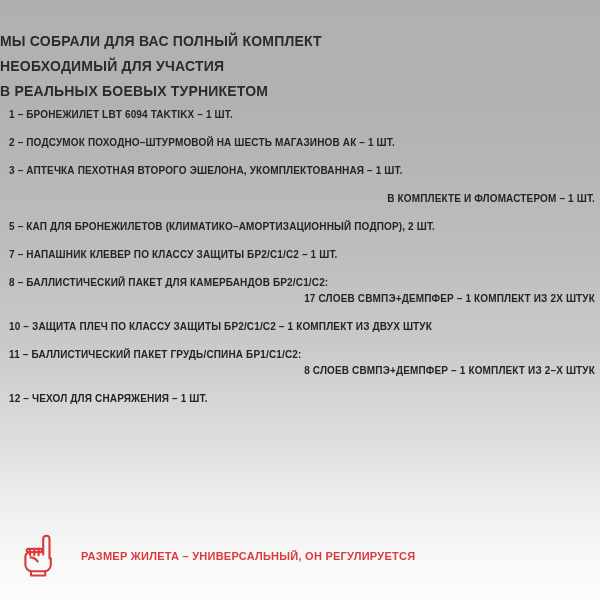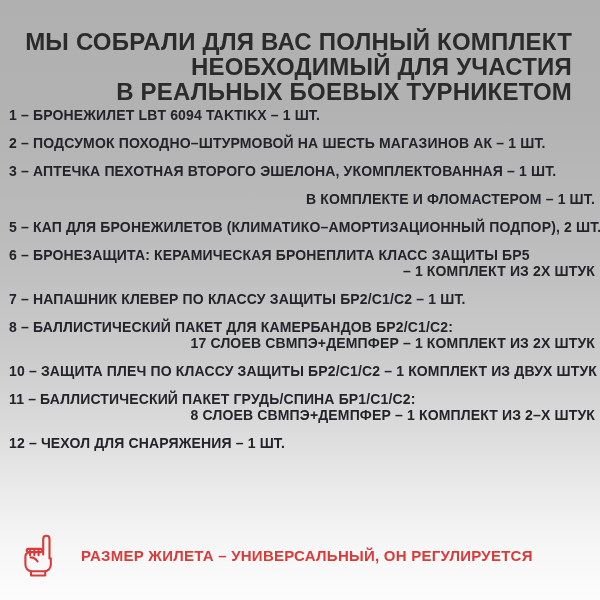--- a/index.html
+++ b/index.html
@@ -31,43 +31,43 @@
                 #fcfcfc 100%);
     overflow: hidden;
   }
 
   
   .heading {
     position: absolute;
     top: 29px;
     left: 0;
     width: 572px;
-    text-align: right;
+    text-align: left;
     color: #2b2b2b;
     font-weight: bold;
-    font-size: 24px;
+    font-size: 14px;
     line-height: 25px;
     letter-spacing: 0.2px;
   }
   .heading .hl {
     display: block;
     white-space: nowrap;
   }
 
   
   .list {
     position: absolute;
     top: 107px;
     left: 9px;
     width: 586px;
   }
   .item {
     color: #22242a;
     font-weight: bold;
-    font-size: 14px;
+    font-size: 10px;
     line-height: 16px;
     letter-spacing: 0.15px;
     margin-bottom: 12px;
     white-space: nowrap;
   }
   .item .cont {
     display: block;
     padding-left: 18px;
     text-align: right;
   }
@@ -83,21 +83,21 @@
   }
   .hand-icon {
     width: 36px;
     height: 44px;
     flex: 0 0 auto;
     display: block;
   }
   .footer-text {
     color: #d93b3b;
     font-weight: bold;
-    font-size: 15px;
+    font-size: 11px;
     letter-spacing: 0.25px;
     white-space: nowrap;
     line-height: 16px;
     padding-left: 8px;
   }
 </style>
 </head>
 <body>
 
 <div class="poster">
@@ -123,24 +123,20 @@
     </div>
 
     <div class="item">
       <span class="cont">В КОМПЛЕКТЕ И ФЛОМАСТЕРОМ – 1 ШТ.</span>
     </div>
 
     <div class="item">
       <span>5 – КАП ДЛЯ БРОНЕЖИЛЕТОВ (КЛИМАТИКО–АМОРТИЗАЦИОННЫЙ ПОДПОР), 2 ШТ.</span>
     </div>
 
-    <div class="item">
-      <span>6 – БРОНЕЗАЩИТА: КЕРАМИЧЕСКАЯ БРОНЕПЛИТА КЛАСС ЗАЩИТЫ БР5</span>
-      <span class="cont">– 1 КОМПЛЕКТ ИЗ 2Х ШТУК</span>
-    </div>
 
     <div class="item">
       <span>7 – НАПАШНИК КЛЕВЕР ПО КЛАССУ ЗАЩИТЫ БР2/С1/С2 – 1 ШТ.</span>
     </div>
 
     <div class="item">
       <span>8 – БАЛЛИСТИЧЕСКИЙ ПАКЕТ ДЛЯ КАМЕРБАНДОВ БР2/С1/С2:</span>
       <span class="cont">17 СЛОЕВ СВМПЭ+ДЕМПФЕР – 1 КОМПЛЕКТ ИЗ 2Х ШТУК</span>
     </div>
 

